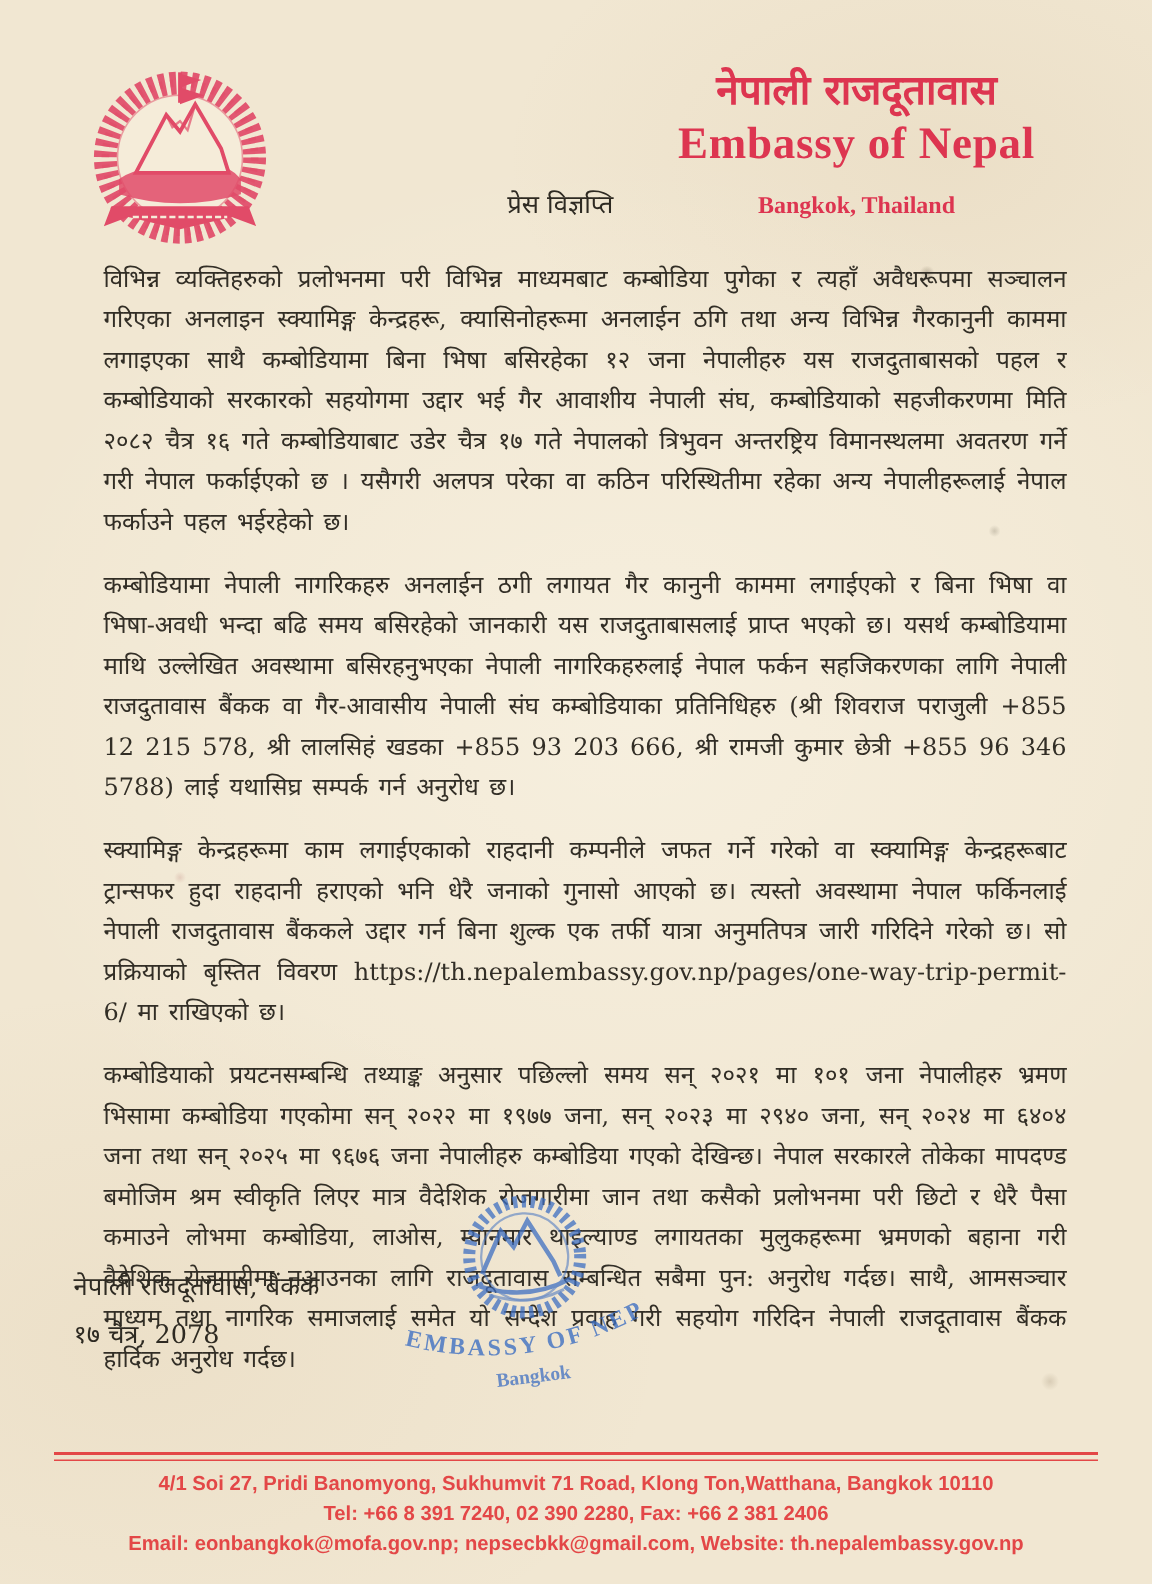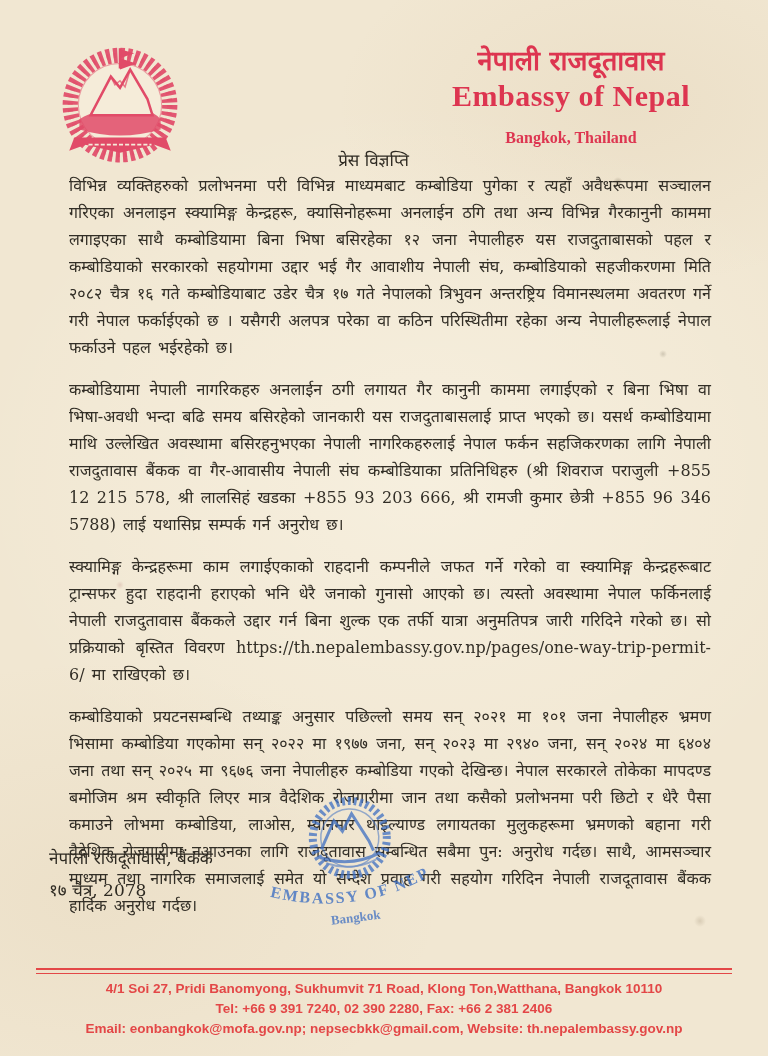--- a/index.html
+++ b/index.html
@@ -17,21 +17,21 @@
       radial-gradient(circle 5px at 700px 921px, rgba(120,100,70,.20), transparent 6px);
   }
   .page{position:absolute;inset:0;}
   
   .emblem{position:absolute;left:54px;top:34px;width:132px;height:132px;}
   .header-text{position:absolute;left:418px;top:44px;width:306px;text-align:center;color:#dd3550;}
   .header-np{font-size:27px;font-weight:bold;line-height:34px;}
   .header-en{font-family:"Liberation Serif","DejaVu Serif",serif;font-size:30px;font-weight:bold;line-height:36px;letter-spacing:.5px;}
   .header-loc{font-family:"Liberation Serif","DejaVu Serif",serif;font-size:16px;font-weight:bold;line-height:24px;margin-top:12px;}
   
-  .title{position:absolute;top:148px;left:0;width:747px;text-align:center;
+  .title{position:absolute;top:124px;left:0;width:747px;text-align:center;
     font-size:17px;font-weight:normal;color:#2e2a22;margin:0;}
   
   .content{position:absolute;top:172px;left:57px;width:654px;color:#322e26;}
   .content p{margin:0 0 15px 12px;font-size:16px;line-height:27px;text-align:justify;word-spacing:2px;}
   
   .signature{position:absolute;left:49px;top:842px;color:#2e2a22;font-size:17px;line-height:32px;}
   
   .stamp{position:absolute;left:256px;top:788px;width:186px;height:146px;
     transform:rotate(-3deg);opacity:.88;}
   
@@ -102,17 +102,17 @@
       <text font-family="Liberation Serif, DejaVu Serif, serif" font-size="16" font-weight="bold" fill="#3e6fc2" letter-spacing="2" opacity=".9">
         <textPath href="#stamp-arc" startOffset="2">EMBASSY OF NEPAL</textPath>
       </text>
       <text x="97" y="134" text-anchor="middle" font-family="Liberation Serif, DejaVu Serif, serif" font-size="13" font-weight="bold" fill="#3e6fc2" opacity=".85" transform="rotate(-4 97 134)">Bangkok</text>
     </svg>
   </div>
 
   <div class="footer">
     <div class="footer-rule"></div>
     <div class="fline">4/1 Soi 27, Pridi Banomyong, Sukhumvit 71 Road, Klong Ton,Watthana, Bangkok 10110</div>
-    <div class="fline">Tel: +66 9 391 7240, 02 390 2280, Fax: +66 2 381 2406</div>
+    <div class="fline">Tel: +66 8 391 7240, 02 390 2280, Fax: +66 2 381 2406</div>
     <div class="fline">Email: eonbangkok@mofa.gov.np; nepsecbkk@gmail.com, Website: th.nepalembassy.gov.np</div>
   </div>
 
 </div>
 
 </body></html>

